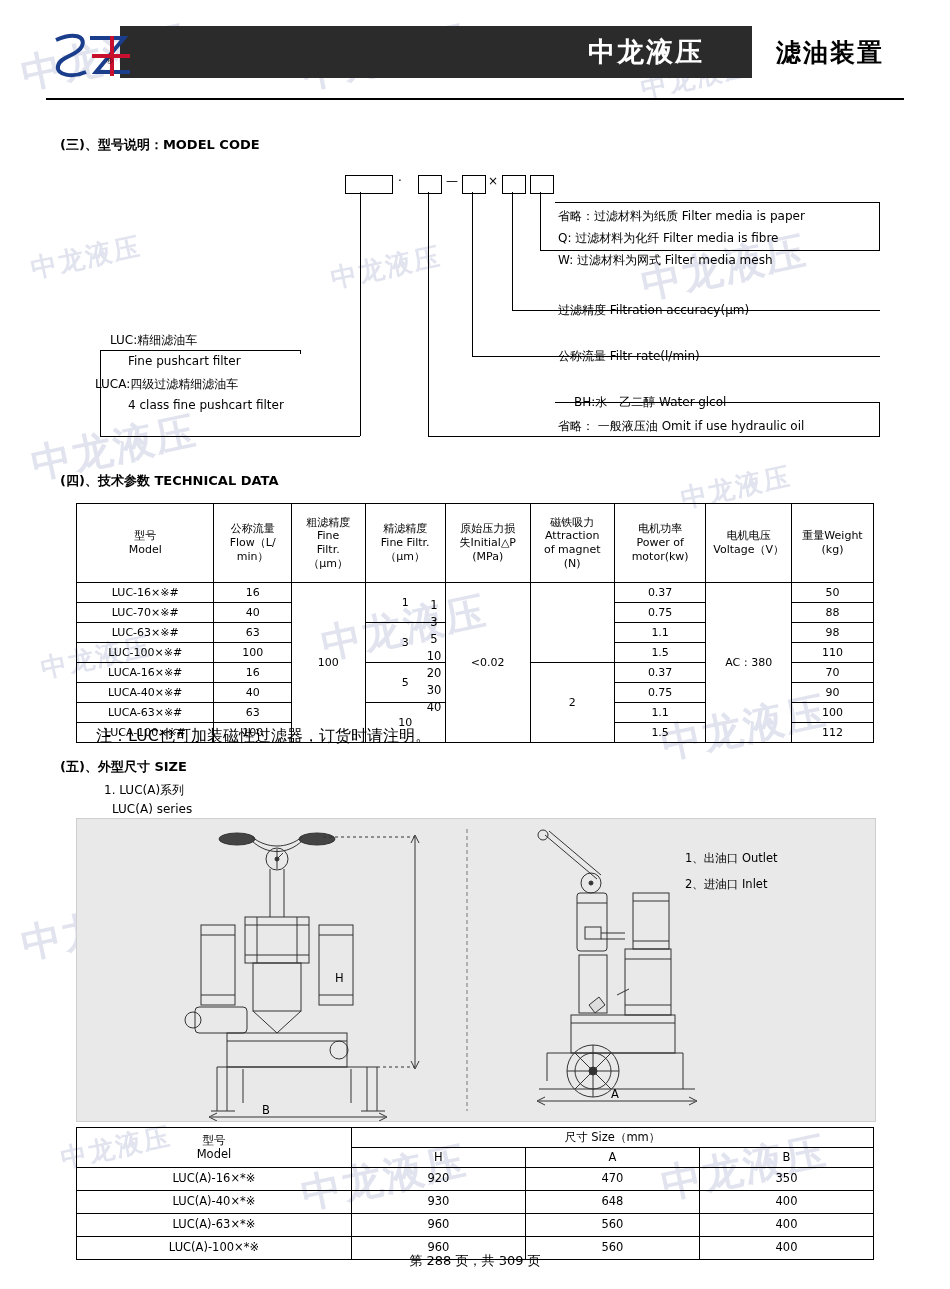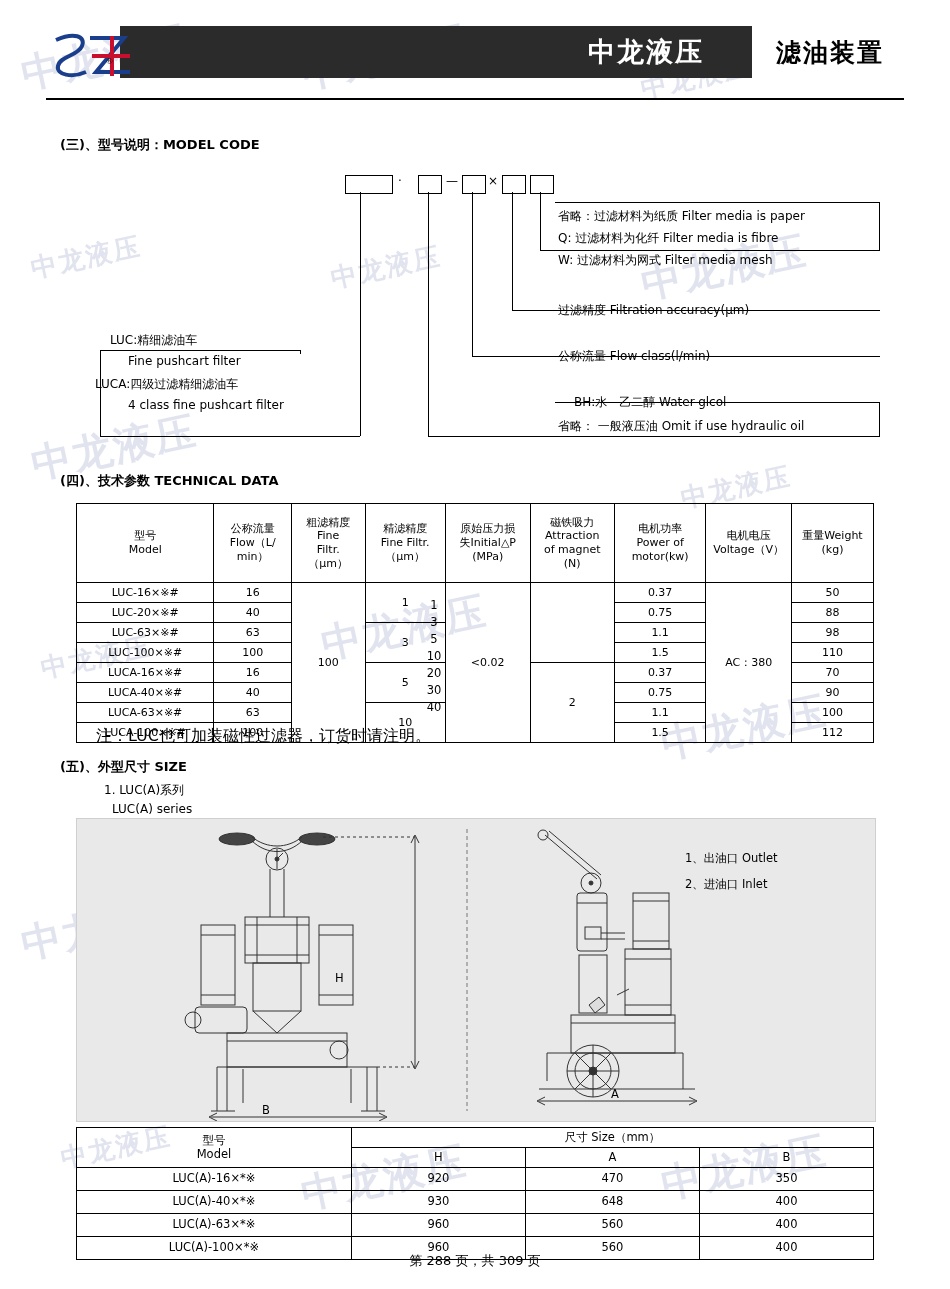--- a/index.html
+++ b/index.html
@@ -154,21 +154,21 @@
     <div class="txt" style="left:558px;top:58px;">省略：过滤材料为纸质  Filter media is paper</div>
     <div class="txt" style="left:558px;top:80px;">Q:  过滤材料为化纤    Filter media is fibre</div>
     <div class="txt" style="left:558px;top:102px;">W:  过滤材料为网式    Filter media mesh</div>
 
     <div class="ln vln" style="left:512px;top:42px;height:118px;"></div>
     <div class="ln hln" style="left:512px;top:160px;width:368px;"></div>
     <div class="txt" style="left:558px;top:152px;">过滤精度  Filtration accuracy(μm)</div>
 
     <div class="ln vln" style="left:472px;top:42px;height:164px;"></div>
     <div class="ln hln" style="left:472px;top:206px;width:408px;"></div>
-    <div class="txt" style="left:558px;top:198px;">公称流量  Flow class(l/min)</div>
+    <div class="txt" style="left:558px;top:198px;">公称流量  Filtr rate(l/min)</div>
 
     <div class="ln vln" style="left:428px;top:42px;height:244px;"></div>
     <div class="ln hln" style="left:428px;top:286px;width:452px;"></div>
     <div class="ln vln" style="left:879px;top:252px;height:34px;"></div>
     <div class="ln hln" style="left:555px;top:252px;width:325px;"></div>
     <div class="txt" style="left:574px;top:244px;">BH:水—乙二醇  Water-glcol</div>
     <div class="txt" style="left:558px;top:268px;">省略： 一般液压油  Omit if use hydraulic oil</div>
 
     <div class="ln vln" style="left:360px;top:42px;height:244px;"></div>
     <div class="ln hln" style="left:100px;top:286px;width:260px;"></div>
@@ -240,21 +240,21 @@
         <td rowspan="2">
           <div>1</div>
         </td>
         <td rowspan="8">&lt;0.02</td>
         <td rowspan="4"></td>
         <td>0.37</td>
         <td rowspan="8">AC：380</td>
         <td>50</td>
       </tr>
       <tr>
-        <td>LUC-20×※#</td>
+        <td>LUC-70×※#</td>
         <td>40</td>
         <td>0.75</td>
         <td>88</td>
       </tr>
       <tr>
         <td>LUC-63×※#</td>
         <td>63</td>
         <td rowspan="2">
           <div>3</div>
         </td>

